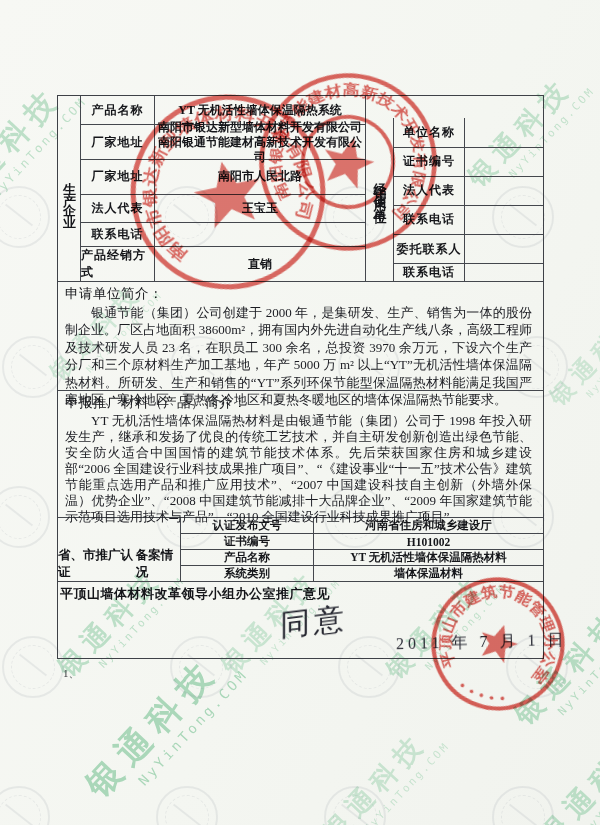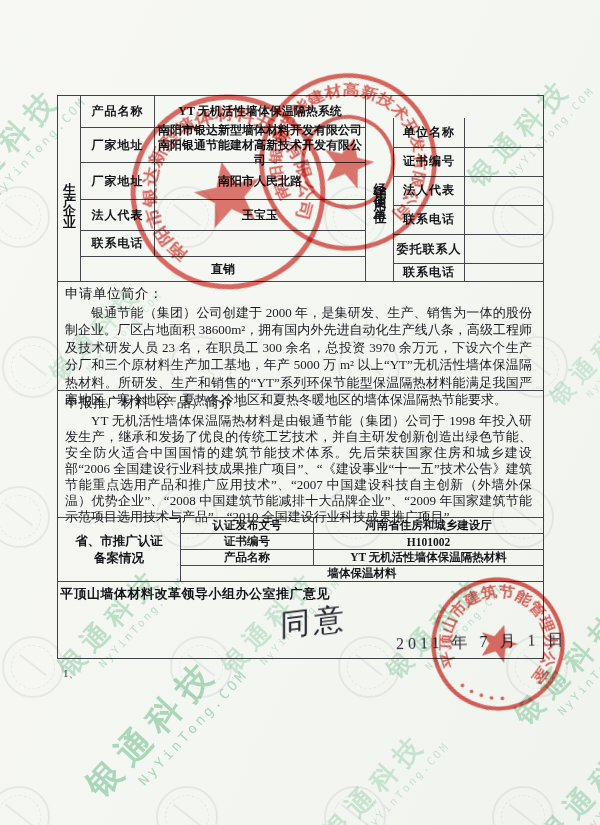--- a/index.html
+++ b/index.html
@@ -34,21 +34,21 @@
   .val{flex:1;display:flex;flex-direction:column;align-items:center;justify-content:center;
        font-weight:bold;font-size:12px;text-align:center;line-height:15px;}
   
   .sec{border-bottom:1.2px solid #44474d;padding:3px 7px 2px 7px;box-sizing:border-box;}
   .sec-title{font-weight:normal;font-size:13.5px;letter-spacing:.5px;}
   .sec-body{margin:1px 4px 0 0;font-size:13px;text-align:justify;text-indent:2em;color:#1b1c22;}
   .sec1{height:109px;}  .sec1 .sec-body{line-height:17.4px;}
   .sec2{height:127px;}  .sec2 .sec-body{line-height:16px;}
   
   .certtable{display:flex;align-items:stretch;height:64px;border-bottom:1.1px solid #44474d;box-sizing:border-box;}
-  .cert-group{width:122px;display:flex;flex-direction:column;align-items:center;justify-content:center;
+  .cert-group{width:122px;display:flex;align-items:flex-end;justify-content:center;
               font-weight:bold;font-size:12.5px;line-height:17px;box-sizing:border-box;}
   .certrows{flex:1;border-left:1.1px solid #44474d;display:flex;flex-direction:column;box-sizing:border-box;}
   .crow{flex:1;display:flex;align-items:stretch;border-top:1px solid #44474d;box-sizing:border-box;}
   .crow:first-child{border-top:none;}
   .clbl{width:133px;border-right:1px solid #44474d;display:flex;align-items:center;justify-content:center;
         font-weight:bold;font-size:11.5px;box-sizing:border-box;}
   .cval{flex:1;display:flex;align-items:center;justify-content:center;font-weight:bold;font-size:11.5px;}
   
   .opinion{position:relative;height:76px;}
   .op-title{position:absolute;left:2px;top:3px;font-weight:bold;font-size:13px;letter-spacing:.5px;}
@@ -156,20 +156,21 @@
           <div class="val">南阳市人民北路</div>
         </div>
         <div class="trow r3">
           <div class="lbl">法人代表</div>
           <div class="val">王宝玉</div>
         </div>
         <div class="trow r4">
           <div class="lbl">联系电话</div>
         </div>
         <div class="trow r5">
+          <div class="lbl">产品经销方式</div>
           <div class="val">直销</div>
         </div>
       </div>
       <div class="vcell group-b">经销（使用）单位</div>
       <div class="rightrows">
         <div class="trow rr">
           <div class="lbl rlbl">单位名称</div>
           <div class="val"></div>
         </div>
         <div class="trow rr">
@@ -217,20 +218,21 @@
         </div>
         <div class="crow">
           <div class="clbl">证书编号</div>
           <div class="cval">H101002</div>
         </div>
         <div class="crow">
           <div class="clbl">产品名称</div>
           <div class="cval">YT 无机活性墙体保温隔热材料</div>
         </div>
         <div class="crow">
+          <div class="clbl">系统类别</div>
           <div class="cval">墙体保温材料</div>
         </div>
       </div>
     </div>
 
     <div class="opinion">
       <div class="op-title">平顶山墙体材料改革领导小组办公室推广意见</div>
       <div class="approve">同意</div>
       <div class="opdate">2011 年 7 月 1 日</div>
     </div>

